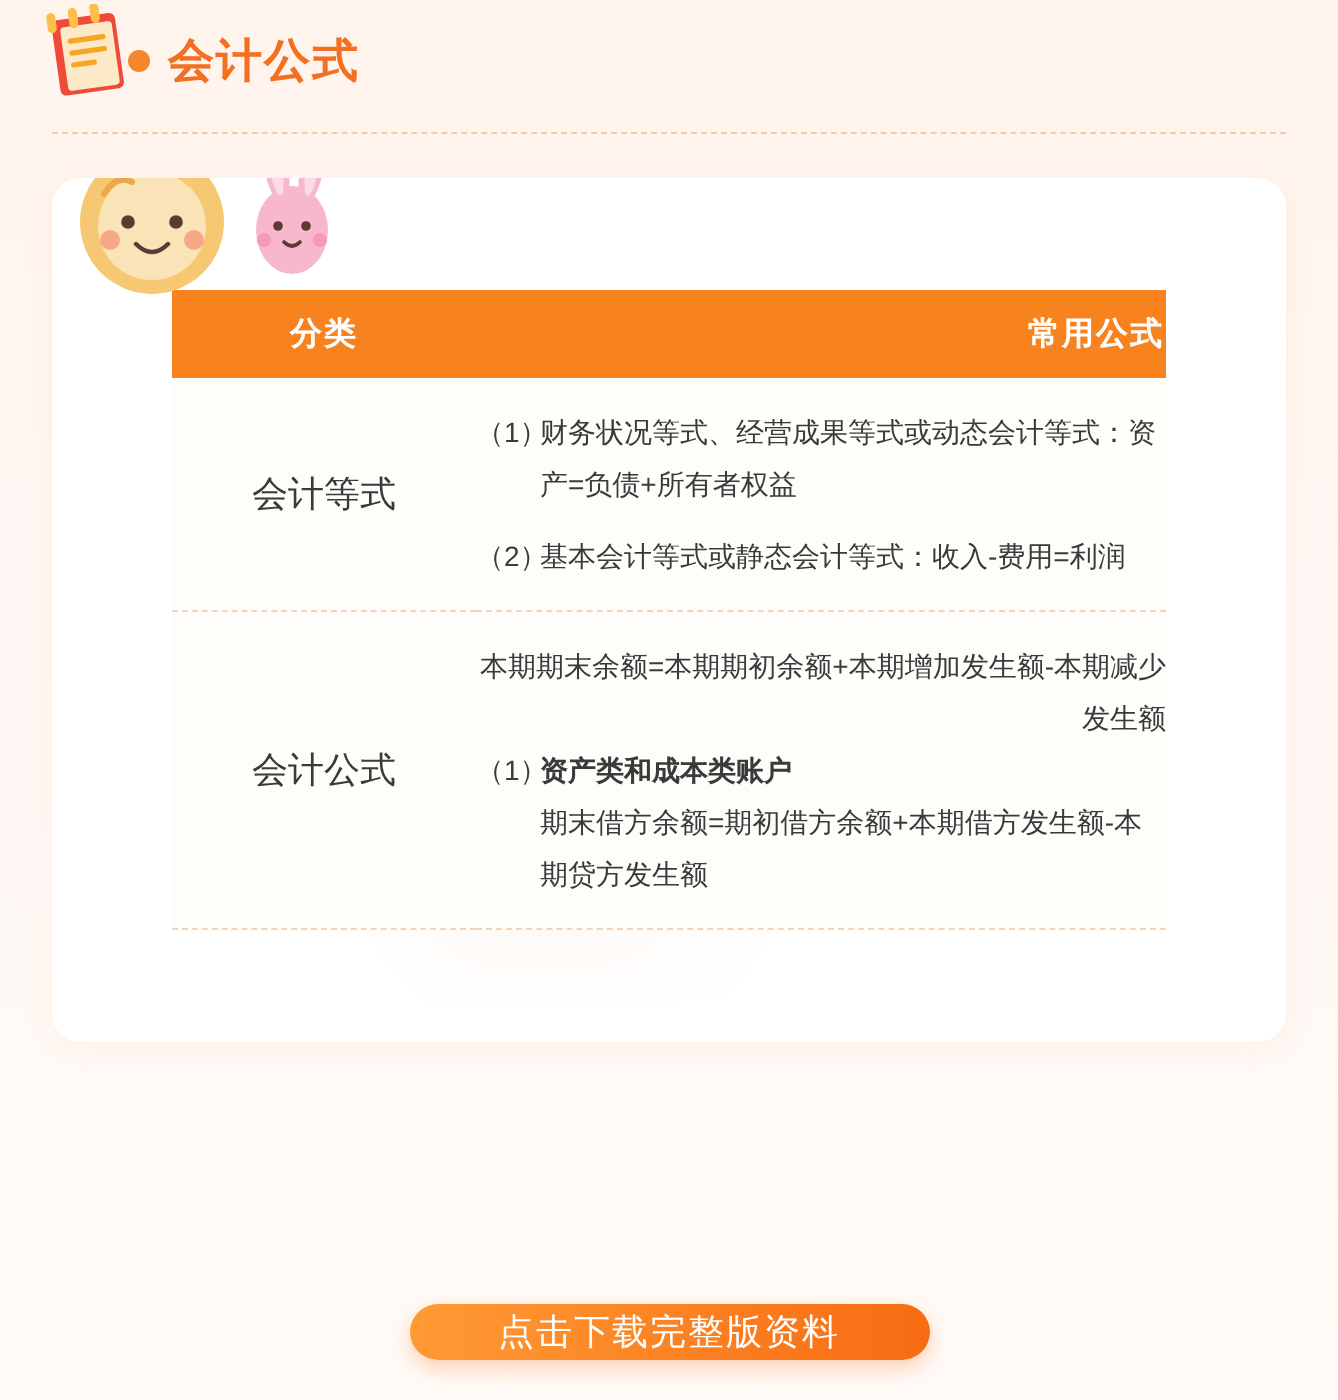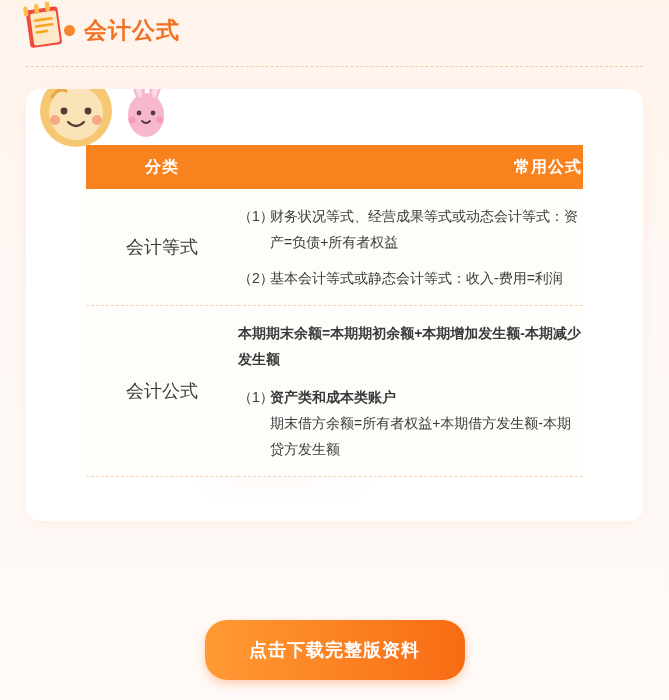--- a/index.html
+++ b/index.html
@@ -164,23 +164,23 @@
     width: 32px;
     color: #3a3a3a;
     font-size: 14px;
     line-height: 26px;
   }
   .item-text {
     flex: 1 1 auto;
     line-height: 26px;
   }
   .bold-line {
-    font-weight: bold;
-    line-height: 26px;
-    margin-bottom: 12px;
+    font-weight: normal;
+    line-height: 26px;
+    text-align: right;
   }
   .sub-title {
     font-weight: bold;
     line-height: 26px;
   }
   .sub-body {
     line-height: 26px;
   }
 
   
@@ -197,26 +197,26 @@
   .cta-wrap {
     position: absolute;
     left: 0;
     right: 0;
     bottom: 20px;
     display: flex;
     justify-content: center;
   }
   .cta-button {
     width: 260px;
-    height: 60px;
+    height: 28px;
     border-radius: 22px;
     background: linear-gradient(90deg, #ff9a35 0%, #f86c13 100%);
     color: #fff;
     font-size: 18px;
-    font-weight: bold;
+    font-weight: normal;
     letter-spacing: 1px;
     border: none;
     cursor: pointer;
     box-shadow: 0 4px 10px rgba(248,108,19,0.3);
     font-family: "Liberation Sans", sans-serif;
   }
 </style>
 </head>
 <body>
 
@@ -272,21 +272,21 @@
               </td>
             </tr>
             <tr>
               <td class="cat">会计公式</td>
               <td class="formula">
                 <div class="bold-line">本期期末余额=本期期初余额+本期增加发生额-本期减少发生额</div>
                 <div class="item">
                   <span class="item-num">（1）</span>
                   <span class="item-text">
                     <span class="sub-title">资产类和成本类账户</span><br>
-                    <span class="sub-body">期末借方余额=所有者权益+本期借方发生额-本期贷方发生额</span>
+                    <span class="sub-body">期末借方余额=期初借方余额+本期借方发生额-本期贷方发生额</span>
                   </span>
                 </div>
               </td>
             </tr>
           </tbody>
         </table>
       </div>
 
       <span class="mascot">
         <svg width="180" height="96" viewBox="0 0 180 96">

